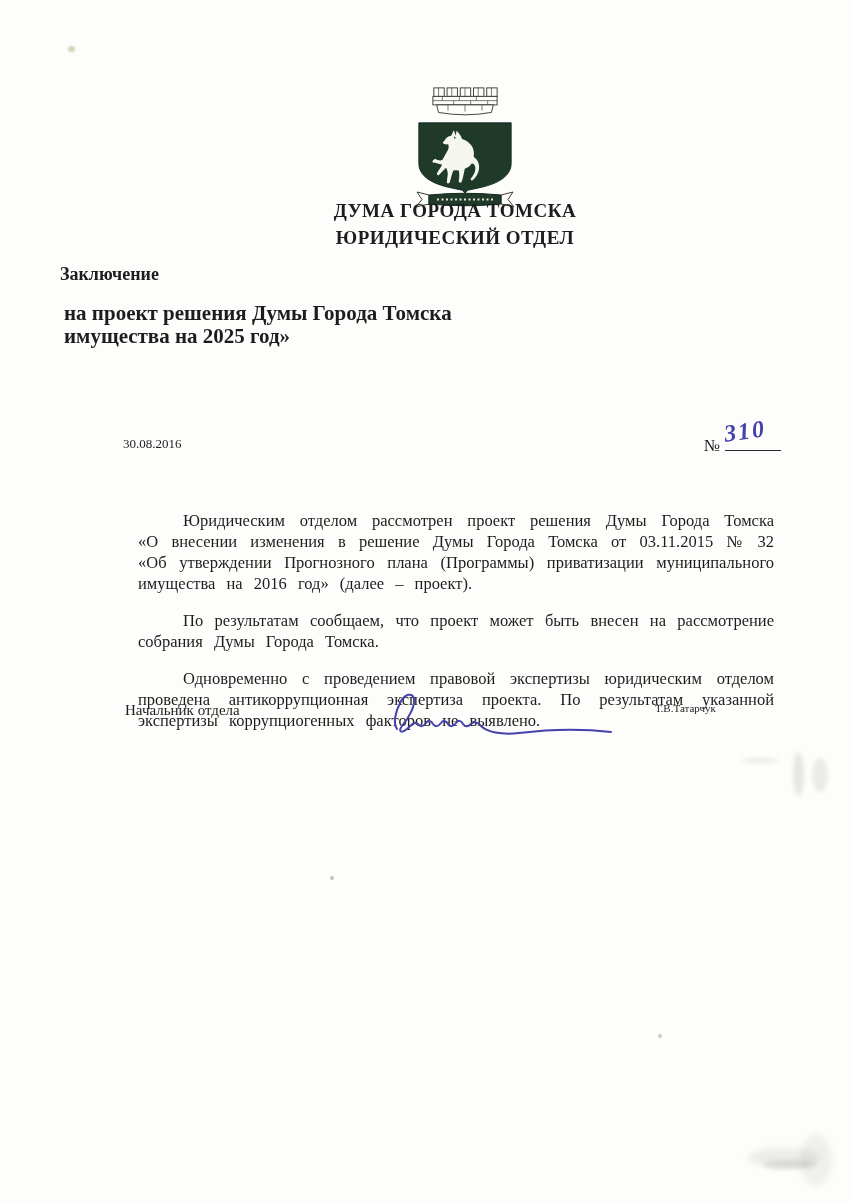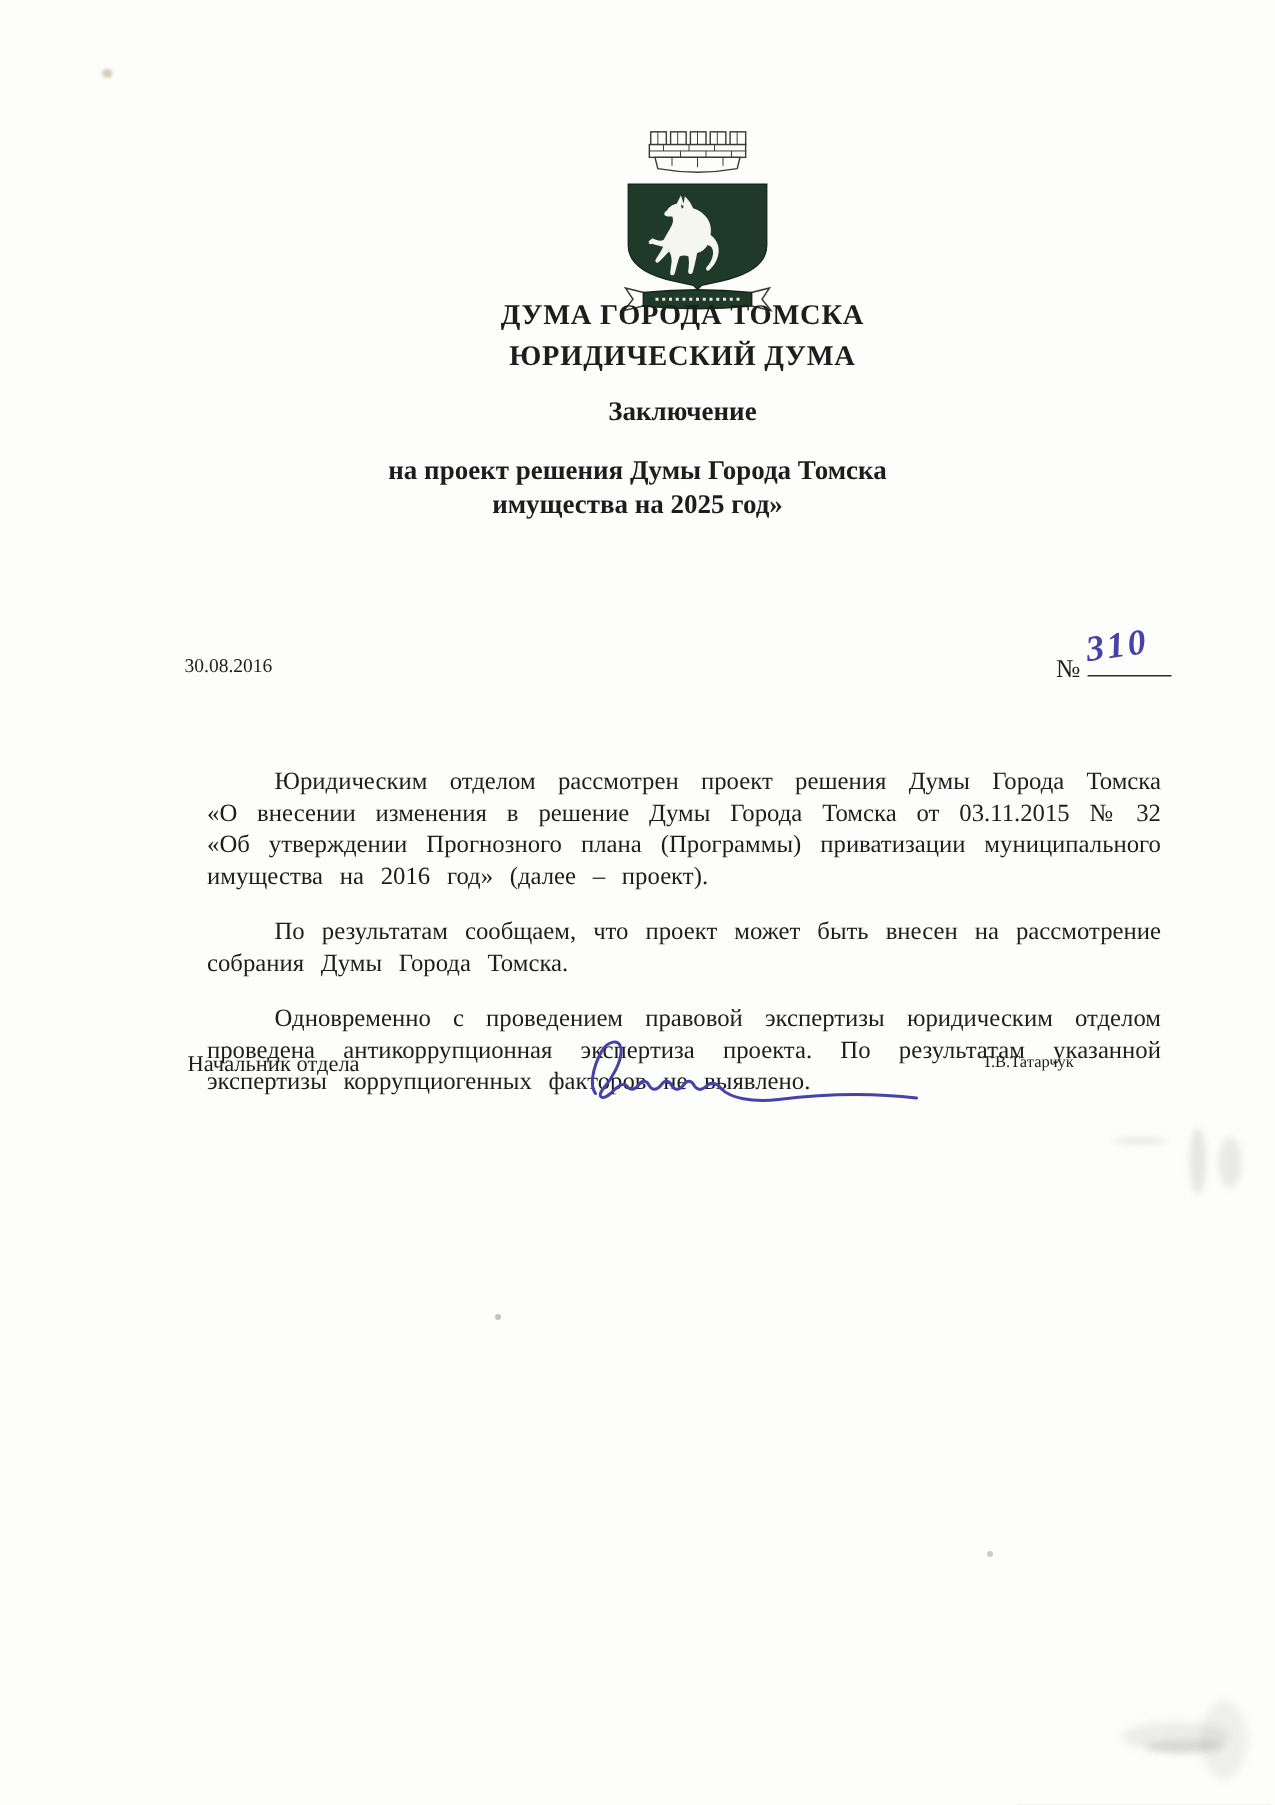--- a/index.html
+++ b/index.html
@@ -9,22 +9,22 @@
     font-family:"Liberation Serif","DejaVu Serif",serif;
     color:#1d1d1d;
   }
   
   .emblem{position:absolute;left:404px;top:86px;width:122px;display:flex;flex-direction:column;align-items:center;}
   .emblem svg{display:block;}
   .crown{margin-bottom:1px;}
   .ribbon{margin-top:-3px;}
   
   .org-line{position:absolute;left:60px;width:790px;text-align:center;font-weight:bold;font-size:19px;letter-spacing:.5px;}
-  .doc-type{position:absolute;left:60px;width:790px;text-align:center;font-weight:bold;font-size:18px;}
-  .subject{position:absolute;left:64px;top:302px;width:722px;text-align:center;font-weight:bold;font-size:18px;line-height:23px;}
+  .doc-type{position:absolute;left:60px;width:790px;text-align:left;font-weight:bold;font-size:18px;}
+  .subject{position:absolute;left:64px;top:302px;width:722px;text-align:left;font-weight:bold;font-size:21px;line-height:23px;}
   .subject div{white-space:nowrap;}
   
   .date{position:absolute;left:123px;top:436px;font-size:13px;}
   .num-zone{position:absolute;left:704px;top:436px;font-size:17px;}
   .num-line{display:inline-block;width:56px;border-bottom:1.3px solid #2a2a2a;height:14px;margin-left:5px;}
   .num-hand{
     position:absolute;left:724px;top:418px;
     font-size:24px;font-style:italic;font-weight:bold;
     color:var(--ink-blue);transform:rotate(-8deg);letter-spacing:2px;
   }
@@ -120,21 +120,21 @@
 
     <svg class="ribbon" width="104" height="20" viewBox="0 0 104 20">
       <path d="M16,5 L4,2 L9,9.5 L3,17 L16,14 Z" fill="#fdfdfb" stroke="#3a3a38" stroke-width="1"></path>
       <path d="M88,5 L100,2 L95,9.5 L101,17 L88,14 Z" fill="#fdfdfb" stroke="#3a3a38" stroke-width="1"></path>
       <path d="M16,5 Q52,1.5 88,5 L88,14 Q52,17.5 16,14 Z" style="fill:var(--shield-green);" stroke="#14281c" stroke-width="1"></path>
       <line x1="24" y1="9.5" x2="80" y2="9.5" stroke="#e8e6da" stroke-width="2" stroke-dasharray="2 2.5"></line>
     </svg>
   </div>
 
   <div class="org-line" style="top:200px">ДУМА ГОРОДА ТОМСКА</div>
-  <div class="org-line" style="top:227px">ЮРИДИЧЕСКИЙ ДУМА</div>
+  <div class="org-line" style="top:227px">ЮРИДИЧЕСКИЙ ОТДЕЛ</div>
   <div class="doc-type" style="top:264px">Заключение</div>
 
   <div class="subject">
     <div>на проект решения Думы Города Томска</div>
     <div>имущества на 2025 год»</div>
   </div>
 
   <div class="date">30.08.2016</div>
   <div class="num-zone">
     <span>№</span><span class="num-line"></span>

